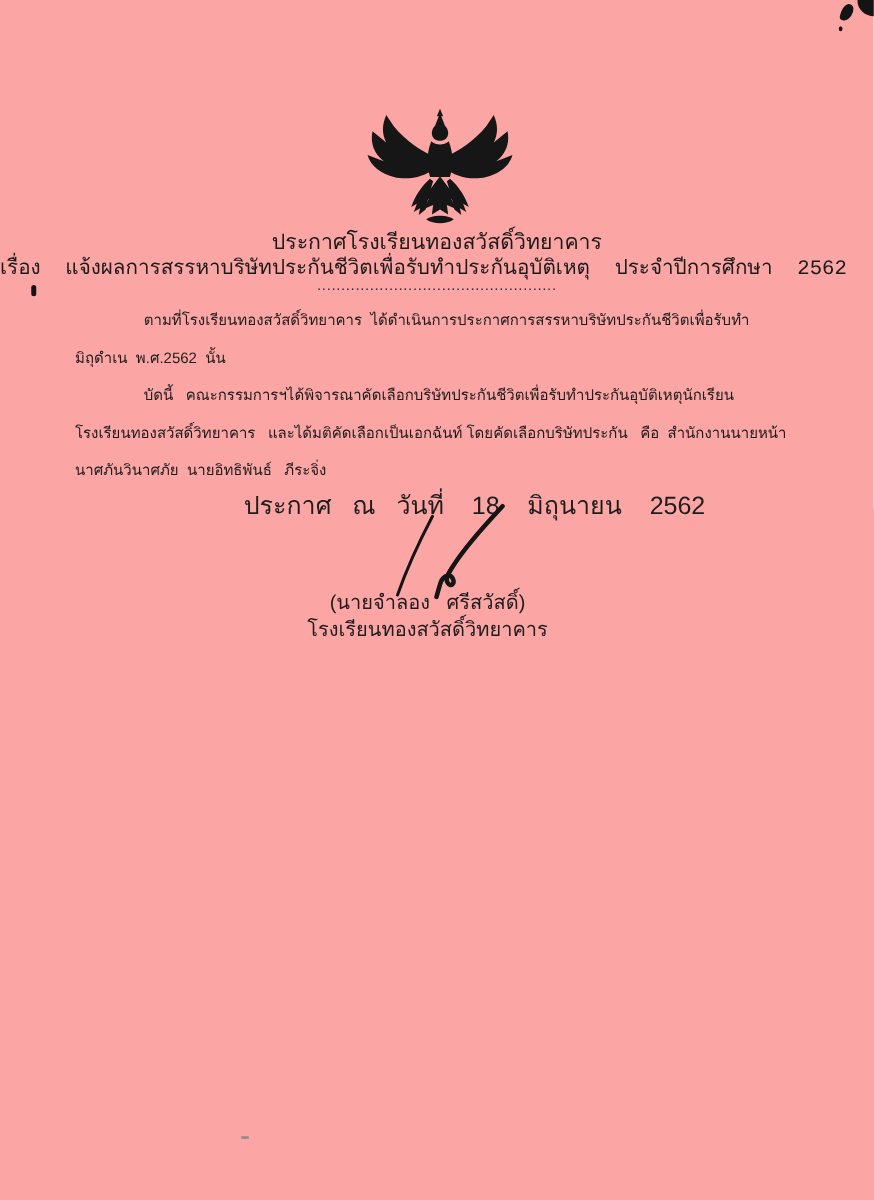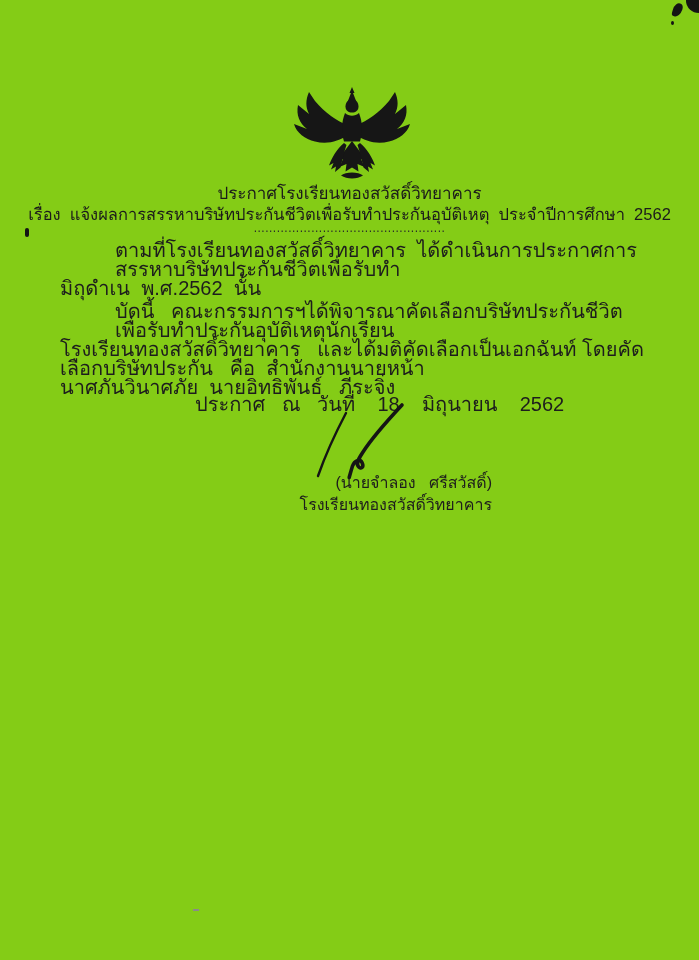--- a/index.html
+++ b/index.html
@@ -8,21 +8,21 @@
     width: 699px;
     height: 960px;
     background: #ffffff;
     overflow: hidden;
     font-family: "Liberation Sans", "DejaVu Sans", sans-serif;
   }
   .page {
     position: relative;
     width: 699px;
     height: 960px;
-    background: #84cc16;
+    background: #fca5a5;
     color: #1d1d1d;
   }
   .t { white-space: pre-wrap; }
 
   .emblem {
     position: absolute;
     left: 287px;
     top: 87px;
     width: 130px;
     height: 94px;
@@ -34,42 +34,42 @@
     top: 183px;
     text-align: center;
     font-size: 17px;
     line-height: 21px;
     color: #1b1b1b;
   }
   .doc-subject {
     position: absolute;
     left: 0; right: 0;
     top: 204px;
-    text-align: center;
     font-size: 16.5px;
     line-height: 21px;
     color: #1b1b1b;
+    font-family: Liberation Mono, monospace;
   }
   .divider-dots {
     position: absolute;
     left: 0; right: 0;
     top: 221px;
     text-align: center;
     font-size: 12px;
     letter-spacing: 0.5px;
     color: #2a2a2a;
   }
 
   .body-text {
     position: absolute;
     left: 60px;
     top: 241px;
     width: 592px;
-    font-size: 20px;
-    line-height: 19px;
+    font-size: 12px;
+    line-height: 30px;
     color: #1d1d1d;
   }
   .body-text .line { min-height: 22.7px; }
   .body-text .line.indent { padding-left: 55px; }
 
   .date-line {
     position: absolute;
     left: 195px;
     top: 388px;
     font-size: 20px;
@@ -82,21 +82,21 @@
     top: 400px;
     width: 110px;
     height: 80px;
   }
 
   .signer-block {
     position: absolute;
     left: 192px;
     top: 472px;
     width: 300px;
-    text-align: right;
+    text-align: center;
     font-size: 16px;
     line-height: 22.3px;
     color: #1d1d1d;
   }
 
   
   .artifact { position: absolute; background: #141414; }
   .art-corner-blob {
     left: 686px; top: 0; width: 14px; height: 13px;
     border-radius: 0 0 0 95%;

